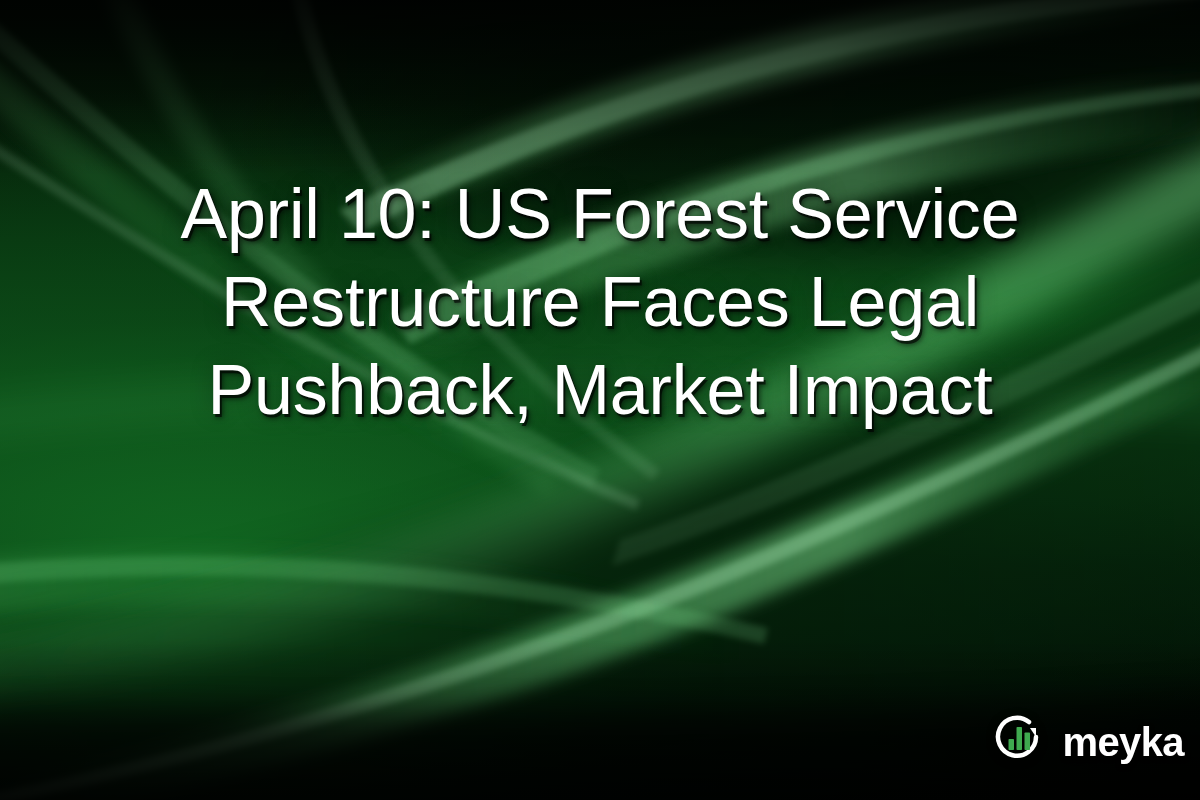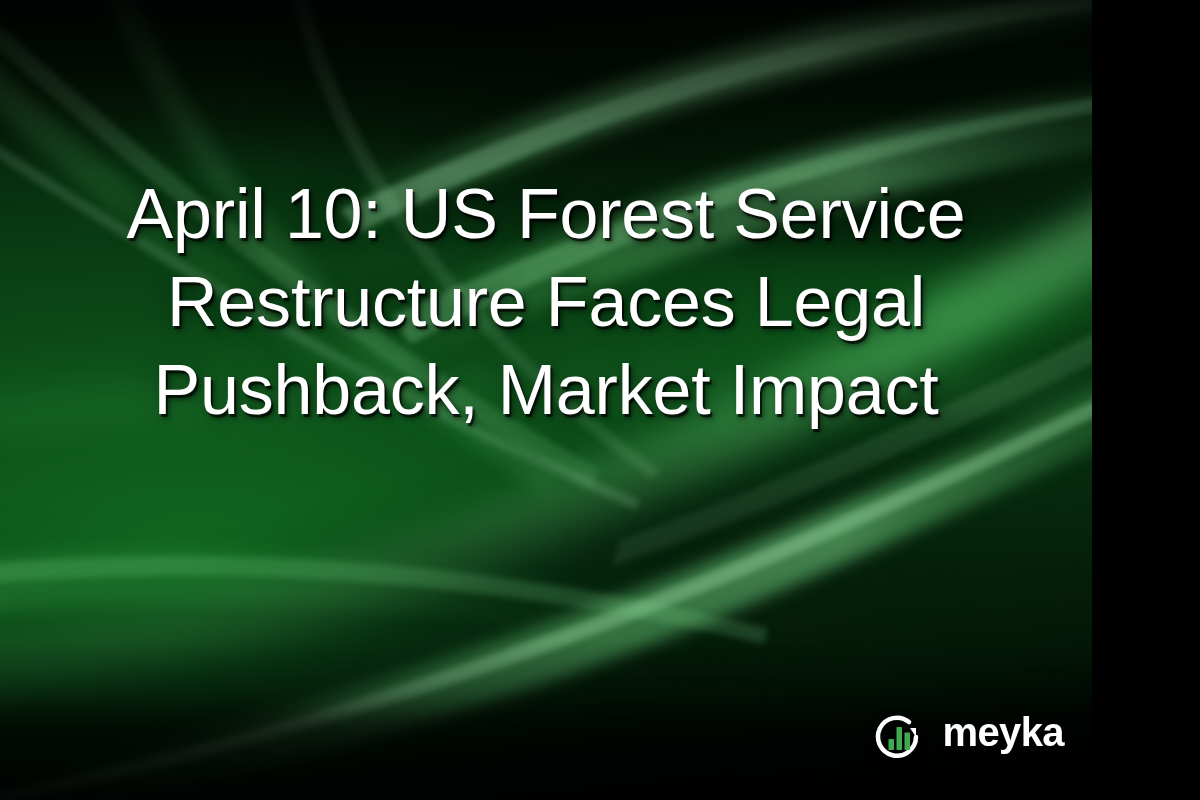--- a/index.html
+++ b/index.html
@@ -3,21 +3,21 @@
 <meta charset="utf-8">
 <title>News Banner</title>
 <style>
   html, body {
     margin: 0;
     padding: 0;
     background: #000;
   }
   #banner {
     position: relative;
-    width: 1092px;
+    width: 1200px;
     height: 800px;
     overflow: hidden;
     background: #d946ef;
     font-family: "Liberation Sans", sans-serif;
   }
 
   
   .bg-layer {
     position: absolute;
     inset: 0;
@@ -76,24 +76,24 @@
     text-shadow:
       2px 3px 0 rgba(0,0,0,0.62),
       3px 4px 5px rgba(0,0,0,0.55),
       0 0 22px rgba(0,0,0,0.32);
     white-space: pre-line;
   }
 
   
   .logo {
     position: absolute;
-    right: 28px;
+    right: 16px;
     bottom: 38px;
     display: flex;
-    align-items: flex-start;
+    align-items: flex-end;
     gap: 20px;
     z-index: 6;
   }
   .logo-mark { display: block; width: 50px; height: 50px; filter: drop-shadow(0 2px 4px rgba(0,0,0,0.55)); }
   .logo-word {
     color: #ffffff;
     font-family: "Liberation Sans", sans-serif;
     font-weight: 700;
     font-size: 40px;
     line-height: 40px;

